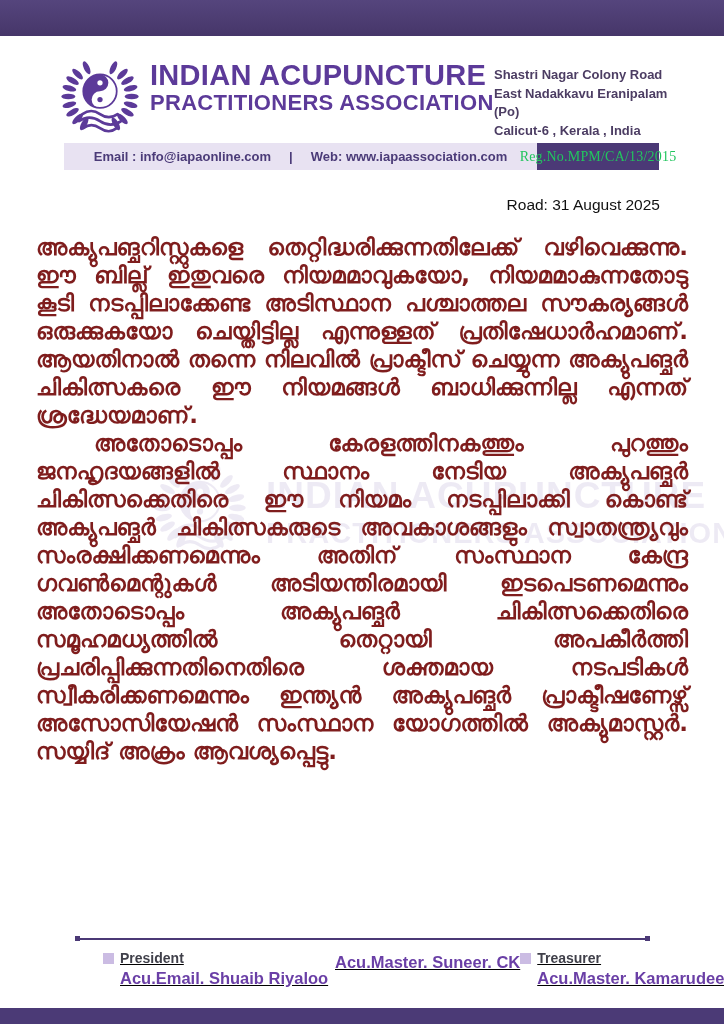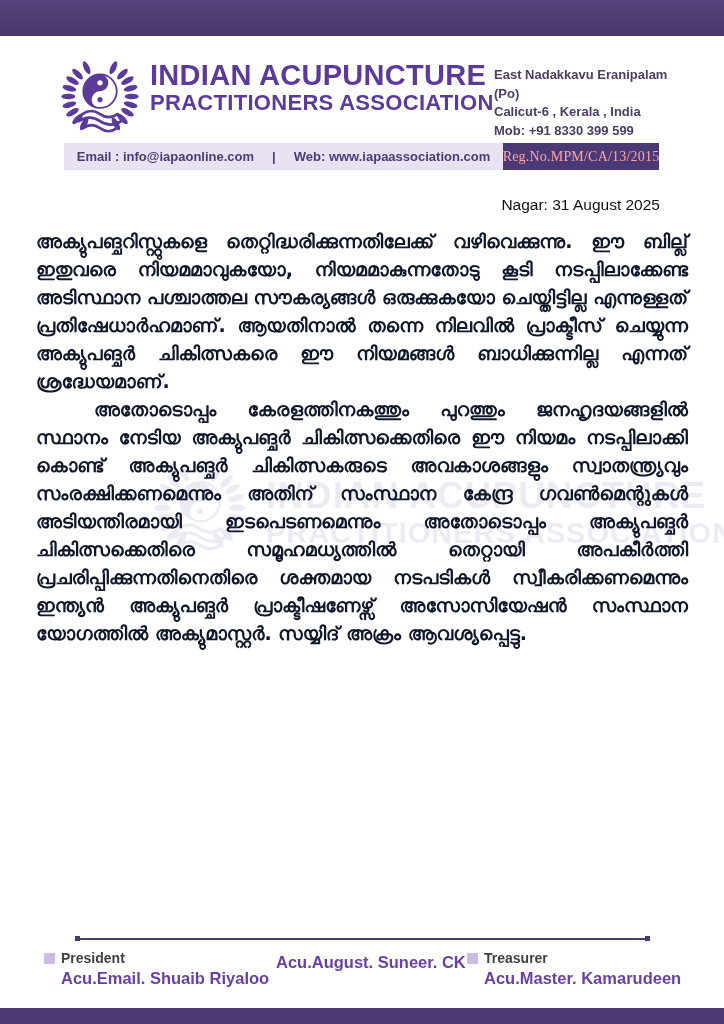--- a/index.html
+++ b/index.html
@@ -50,21 +50,21 @@
   .contact-bar {
     position: absolute; top: 143px; left: 64px; width: 595px; height: 27px;
     display: flex; align-items: stretch;
   }
   .contact-left {
     flex: 1; background: #e8e2f2;
     display: flex; align-items: center; justify-content: center; gap: 18px;
     font-size: 13px; font-weight: 700; color: #4b3b78;
   }
   .reg-box {
-    width: 156px; background: #4b3976; color: #fca5a5;
+    width: 122px; background: #4b3976; color: #22c55e;
     display: flex; align-items: center; justify-content: center;
     font-family: "Liberation Serif", serif; font-size: 14px; letter-spacing: 0.2px;
   }
   
   .date-line {
     position: absolute; top: 196px; right: 64px;
     font-size: 15.5px; color: #111111;
   }
   .date-line b { font-weight: 400; }
   
@@ -72,39 +72,39 @@
     position: absolute; top: 458px; left: 148px;
     display: flex; align-items: center; gap: 14px;
     opacity: 0.10; pointer-events: none; z-index: 0;
   }
   .watermark .wm-logo { width: 104px; height: 108px; }
   .wm-text { color: #5c3a99; text-align: left; }
   .wm-line1 { font-size: 37px; font-weight: 800; letter-spacing: 1px; white-space: nowrap; }
   .wm-line2 { font-size: 29px; font-weight: 800; letter-spacing: 1px; white-space: nowrap; }
   
   .body-text {
-    position: absolute; top: 227px; left: 36px; right: 36px;
+    position: absolute; top: 233px; left: 36px; right: 36px;
     z-index: 1;
     font-family: "DejaVu Sans", sans-serif;
-    font-size: 19px; line-height: 28px; font-weight: 600;
-    color: #0f172a;
+    font-size: 23px; line-height: 28px; font-weight: 600;
+    color: #7f1d1d;
     text-align: justify;
   }
   .body-text p.indent { text-indent: 58px; }
   
   .footer { position: absolute; top: 938px; left: 0; width: 100%; z-index: 1; }
   .footer-rule {
     position: relative; margin: 0 74px 10px 75px; height: 2px; background: #4b3976;
   }
   .footer-rule::before, .footer-rule::after {
     content: ""; position: absolute; top: -2px; width: 5px; height: 5px; background: #4b3976;
   }
   .footer-rule::before { left: 0; }
   .footer-rule::after { right: 0; }
-  .officers { display: flex; padding-left: 44px; }
+  .officers { display: flex; padding-left: 103px; text-decoration: underline; }
   .officer { width: 215px; }
   .officer + .officer { width: 208px; }
   .officer-title-row { display: flex; align-items: center; gap: 6px; }
   .officer-bullet { width: 11px; height: 11px; background: #cbbce3; flex: 0 0 auto; }
   .officer-title { font-size: 14px; font-weight: 600; color: #40404a; }
   .officer-name {
     margin-top: 3px; padding-left: 17px;
     font-size: 16.5px; font-weight: 800; color: #6a3fa6; white-space: nowrap;
   }
 </style>
@@ -187,57 +187,58 @@
           <path d="M26,74 Q38,66 50,74 T74,74"></path>
           <path d="M31,82 Q40,75 50,82 T69,82"></path>
         </g>
       </svg>
     </div>
     <div class="title-block">
       <div class="org-line1">INDIAN ACUPUNCTURE</div>
       <div class="org-line2">PRACTITIONERS ASSOCIATION</div>
     </div>
     <div class="address-block">
+      <div>Shastri Nagar Colony Road</div>
       <div>East Nadakkavu Eranipalam (Po)</div>
       <div>Calicut-6 , Kerala , India</div>
       <div>Mob: +91 8330 399 599</div>
     </div>
   </div>
 
   <div class="contact-bar">
     <div class="contact-left">
       <span>Email : info@iapaonline.com</span>
       <span>|</span>
       <span>Web: www.iapaassociation.com</span>
     </div>
     <div class="reg-box">Reg.No.MPM/CA/13/2015</div>
   </div>
 
   <div class="date-line">
-    <span>Nagar:</span>
+    <span>Road:</span>
     <b>31 August 2025</b>
   </div>
 
   <div class="body-text">
     <p>അക്യുപങ്ചറിസ്റ്റുകളെ തെറ്റിദ്ധരിക്കുന്നതിലേക്ക് വഴിവെക്കുന്നു. ഈ ബില്ല് ഇതുവരെ നിയമമാവുകയോ, നിയമമാകുന്നതോടു കൂടി നടപ്പിലാക്കേണ്ട അടിസ്ഥാന പശ്ചാത്തല സൗകര്യങ്ങൾ ഒരുക്കുകയോ ചെയ്തിട്ടില്ല എന്നുള്ളത് പ്രതിഷേധാർഹമാണ്. ആയതിനാൽ തന്നെ നിലവിൽ പ്രാക്ടീസ് ചെയ്യുന്ന അക്യുപങ്ചർ ചികിത്സകരെ ഈ നിയമങ്ങൾ ബാധിക്കുന്നില്ല എന്നത് ശ്രദ്ധേയമാണ്.</p>
     <p class="indent">അതോടൊപ്പം കേരളത്തിനകത്തും പുറത്തും ജനഹൃദയങ്ങളിൽ സ്ഥാനം നേടിയ അക്യുപങ്ചർ ചികിത്സക്കെതിരെ ഈ നിയമം നടപ്പിലാക്കി കൊണ്ട് അക്യുപങ്ചർ ചികിത്സകരുടെ അവകാശങ്ങളും സ്വാതന്ത്ര്യവും സംരക്ഷിക്കണമെന്നും അതിന് സംസ്ഥാന കേന്ദ്ര ഗവൺമെന്റുകൾ അടിയന്തിരമായി ഇടപെടണമെന്നും അതോടൊപ്പം അക്യുപങ്ചർ ചികിത്സക്കെതിരെ സമൂഹമധ്യത്തിൽ തെറ്റായി അപകീർത്തി പ്രചരിപ്പിക്കുന്നതിനെതിരെ ശക്തമായ നടപടികൾ സ്വീകരിക്കണമെന്നും ഇന്ത്യൻ അക്യുപങ്ചർ പ്രാക്ടീഷണേഴ്സ് അസോസിയേഷൻ സംസ്ഥാന യോഗത്തിൽ അക്യുമാസ്റ്റർ. സയ്യിദ് അക്രം ആവശ്യപ്പെട്ടു.</p>
   </div>
 
   <div class="footer">
     <div class="footer-rule"></div>
     <div class="officers">
       <div class="officer">
         <div class="officer-title-row">
           <span class="officer-bullet"></span>
           <span class="officer-title">President</span>
         </div>
         <div class="officer-name">Acu.Email. Shuaib Riyaloo</div>
       </div>
       <div class="officer">
-        <div class="officer-name">Acu.August. Suneer. CK</div>
+        <div class="officer-name">Acu.Master. Suneer. CK</div>
       </div>
       <div class="officer">
         <div class="officer-title-row">
           <span class="officer-bullet"></span>
           <span class="officer-title">Treasurer</span>
         </div>
         <div class="officer-name">Acu.Master. Kamarudeen</div>
       </div>
     </div>
   </div>

